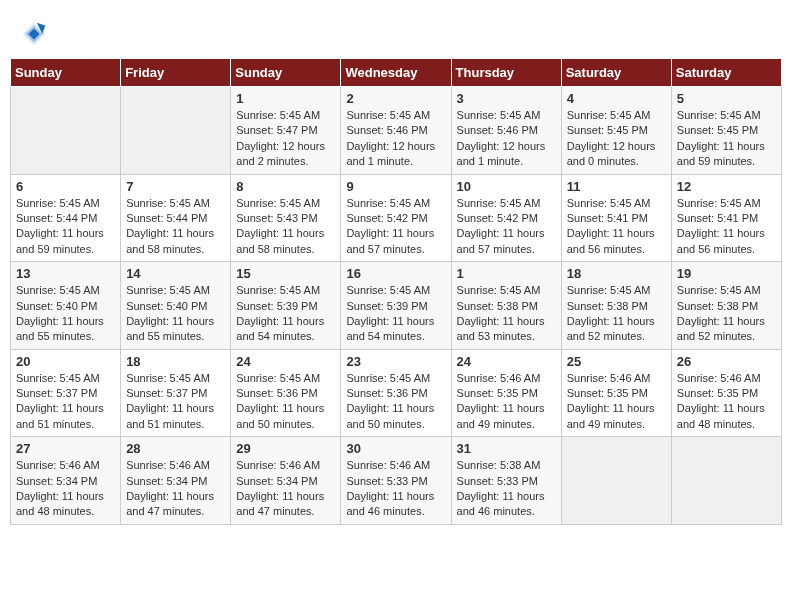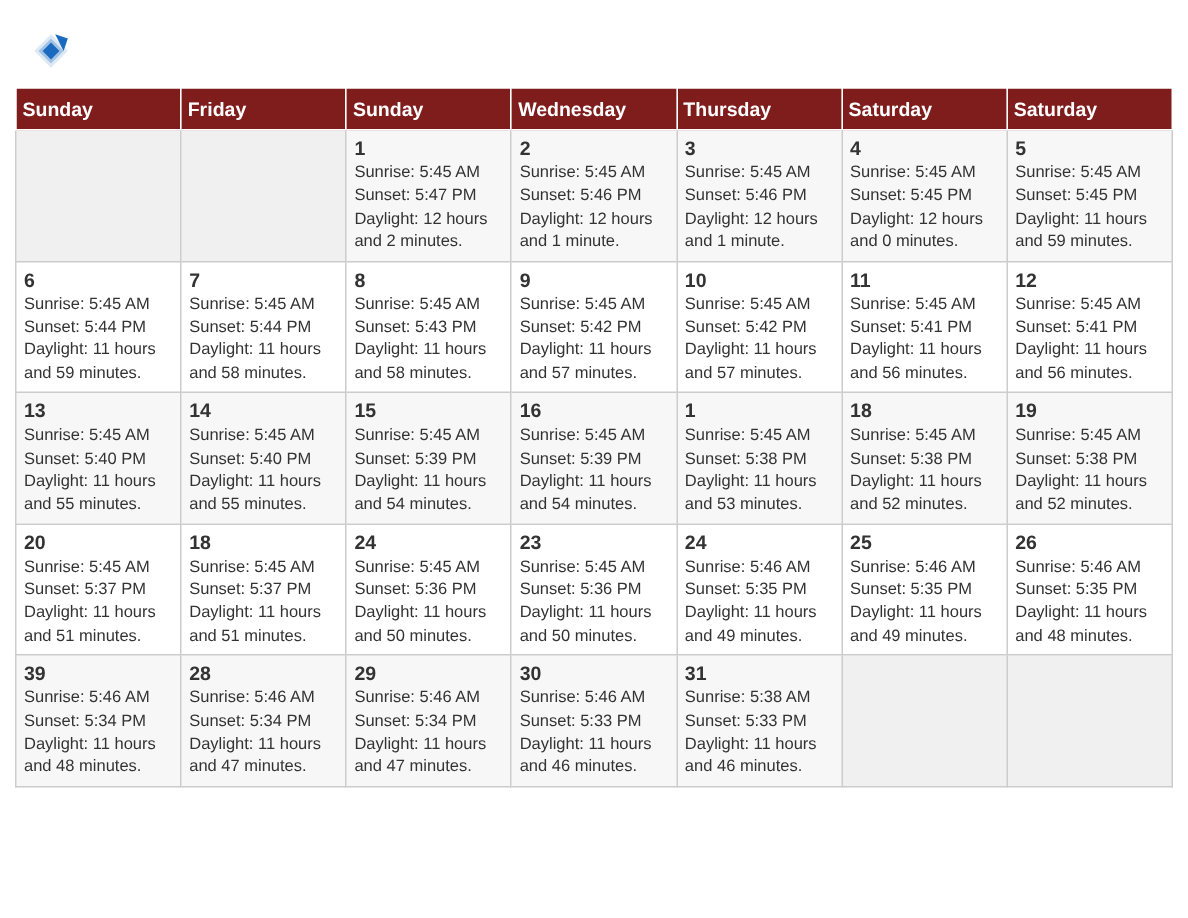--- a/index.html
+++ b/index.html
@@ -319,21 +319,21 @@
         <td>
           <span class="day-number">26</span>
           <div class="cell-content" style="white-space: pre-line;">Sunrise: 5:46 AM
 Sunset: 5:35 PM
 Daylight: 11 hours
 and 48 minutes.</div>
         </td>
       </tr>
       <tr>
         <td>
-          <span class="day-number">39</span>
+          <span class="day-number">27</span>
           <div class="cell-content" style="white-space: pre-line;">Sunrise: 5:46 AM
 Sunset: 5:34 PM
 Daylight: 11 hours
 and 48 minutes.</div>
         </td>
         <td>
           <span class="day-number">28</span>
           <div class="cell-content" style="white-space: pre-line;">Sunrise: 5:46 AM
 Sunset: 5:34 PM
 Daylight: 11 hours

